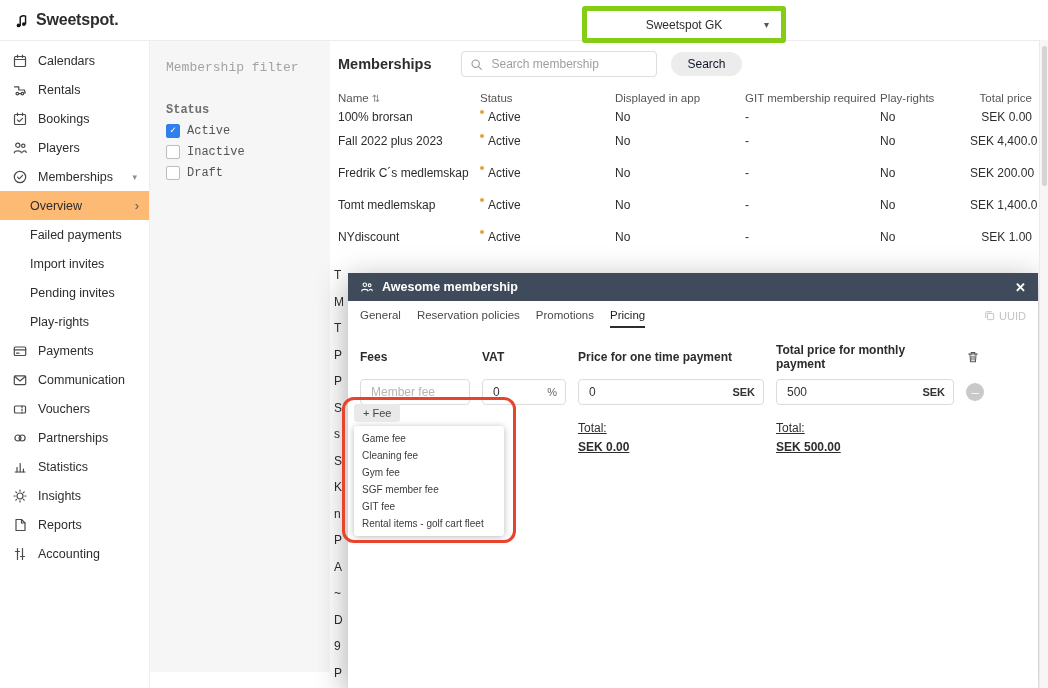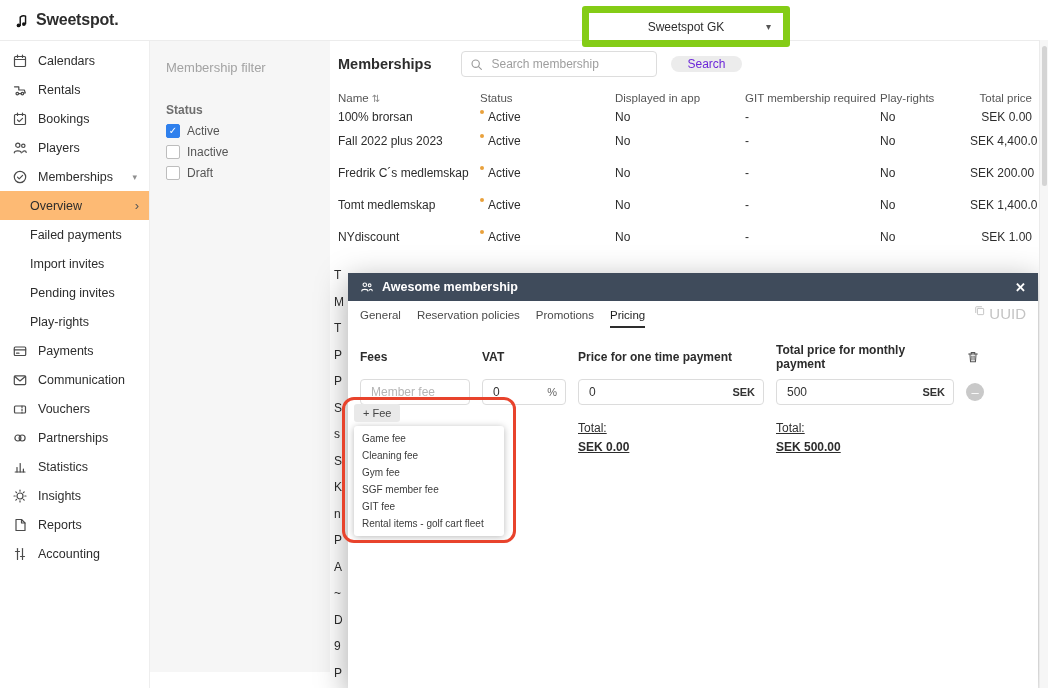--- a/index.html
+++ b/index.html
@@ -4,59 +4,59 @@
 <style>
   html,body{margin:0;padding:0;background:#fff;}
   .screen{position:relative;width:1048px;height:688px;background:#fff;overflow:hidden;
           font-family:"Liberation Sans",sans-serif;color:#2d2d2d;}
 
   
   .topbar{position:absolute;left:0;top:0;width:1048px;height:40px;background:#fff;
           border-bottom:1px solid #ececec;z-index:30;}
   .brand{position:absolute;left:14px;top:0;height:40px;display:flex;align-items:center;gap:6px;
          font-size:16px;font-weight:700;letter-spacing:-0.2px;cursor:pointer;}
-  .org-select{position:absolute;left:582px;top:6px;width:194px;height:27px;border:7px solid #84cc16;
+  .org-select{position:absolute;left:582px;top:6px;width:194px;height:27px;border:5px solid #84cc16;
          border-radius:3px;background:#fff;display:flex;align-items:center;justify-content:center;
          font-size:12px;cursor:pointer;}
   .org-select .chev{position:absolute;right:12px;color:#555;font-size:10px;}
 
   
   .sidebar{position:absolute;left:0;top:40px;width:150px;bottom:0;background:#fff;
            border-right:1px solid #eee;padding-top:6px;box-sizing:border-box;z-index:20;}
   .side-item{height:29px;display:flex;align-items:center;gap:10px;padding:0 12px;
              font-size:12.5px;cursor:pointer;white-space:nowrap;}
   .side-item .chev-down{margin-left:auto;color:#8f8f8f;font-size:9px;}
   .icon16{width:16px;height:16px;flex:0 0 16px;display:inline-flex;}
   .icon16 svg{width:16px;height:16px;stroke:#4b4b4b;fill:none;stroke-width:1.2;
               stroke-linecap:round;stroke-linejoin:round;}
   .sub-item{height:29px;display:flex;align-items:center;padding:0 10px 0 30px;
             font-size:12.5px;cursor:pointer;}
   .sub-item.active{background:#fdba74;}
   .sub-item .chev-right{margin-left:auto;color:#555;font-size:13px;}
 
   
   .filter{position:absolute;left:150px;top:40px;width:180px;bottom:16px;background:#f6f6f6;
-          padding:20px 16px;box-sizing:border-box;}
+          padding:20px 16px;box-sizing:border-box;font-family:Liberation Mono, monospace;}
   .filter-title{color:#a3a3a3;font-size:13px;}
   .filter-section{margin-top:28px;font-size:12px;color:#6e6e6e;font-weight:700;}
   .check-row{display:flex;align-items:center;gap:7px;margin-top:7px;font-size:12px;color:#555;cursor:pointer;}
   .cb{width:14px;height:14px;box-sizing:border-box;border:1px solid #bdbdbd;border-radius:2px;
       background:#fff;display:flex;align-items:center;justify-content:center;}
   .cb.checked{background:#2f80ed;border-color:#2f80ed;color:#fff;font-size:10px;line-height:10px;}
 
   
   .main{position:absolute;left:330px;top:40px;width:710px;bottom:0;background:#fff;}
   .main-head{display:flex;align-items:center;padding:11px 8px 9px 8px;}
   .main-title{font-size:14.5px;font-weight:700;}
   .searchbox{width:196px;height:26px;box-sizing:border-box;border:1px solid #ddd;border-radius:4px;
              display:flex;align-items:center;gap:6px;padding:0 8px;background:#fff;margin-left:30px;}
   .searchbox input{border:none;outline:none;flex:1;min-width:0;font:inherit;font-size:12px;color:#333;}
   .searchbox input::placeholder{color:#9e9e9e;}
-  .search-btn{height:16px;padding:0 16px;margin-left:14px;background:#ececec;border:none;
-              border-radius:13px;font-family:inherit;font-size:12px;color:#6d28d9;cursor:pointer;}
+  .search-btn{height:24px;padding:0 16px;margin-left:14px;background:#ececec;border:none;
+              border-radius:13px;font-family:inherit;font-size:12px;color:#0f172a;cursor:pointer;}
   .tgrid{display:grid;grid-template-columns:142px 135px 130px 135px 90px 1fr;align-items:center;}
   .thead{padding:6px 8px;font-size:11.5px;font-weight:400;color:#555;}
   .thead .sort{color:#888;font-size:10px;margin-left:3px;cursor:pointer;}
   .trow{padding:9px 8px;font-size:12px;cursor:pointer;}
   .trow.cut{height:12px;padding:0 8px 3px;overflow:hidden;align-items:end;}
   .col-price{text-align:right;white-space:nowrap;}
   .status-dot{display:inline-block;width:4px;height:4px;border-radius:50%;background:#e9a13b;
               vertical-align:7px;margin-right:4px;}
   .strip{position:absolute;left:334px;top:262px;width:13px;bottom:0;overflow:hidden;
          font-size:12px;line-height:26.5px;white-space:pre;z-index:10;color:#2d2d2d;}
@@ -64,21 +64,21 @@
   
   .modal{position:absolute;left:348px;top:273px;width:690px;height:415px;background:#fff;
          box-shadow:0 8px 30px rgba(0,0,0,.35);z-index:40;}
   .modal-head{height:28px;background:#3f4b5b;display:flex;align-items:center;gap:8px;
               padding:0 12px;color:#fff;font-size:12.5px;font-weight:700;}
   .modal-close{margin-left:auto;cursor:pointer;font-size:13px;line-height:13px;}
   .tabs{display:flex;align-items:flex-end;gap:16px;padding:0 12px;height:27px;font-size:11.5px;color:#4a4a4a;}
   .tab{padding-bottom:7px;cursor:pointer;}
   .tab.active{color:#1f1f1f;border-bottom:2px solid #2d2d2d;padding-bottom:5px;}
   .uuid-btn{margin-left:auto;display:flex;align-items:flex-start;gap:4px;color:#c4c4c4;
-            font-size:15px;padding-bottom:6px;cursor:pointer;}
+            font-size:11px;padding-bottom:6px;cursor:pointer;}
   .fee-grid{display:grid;grid-template-columns:110px 84px 186px 178px 24px;column-gap:12px;
             padding:0 12px;align-items:center;}
   .fee-headers{margin-top:15px;font-size:12px;font-weight:700;color:#2c2c2c;}
   .fee-inputs{margin-top:8px;}
   .inputbox{height:26px;box-sizing:border-box;border:1px solid #dcdcdc;border-radius:4px;
             display:flex;align-items:center;padding:0 8px;background:#fff;}
   .inputbox input{border:none;outline:none;flex:1;min-width:0;font:inherit;font-size:12px;color:#333;background:transparent;}
   .inputbox input::placeholder{color:#b5b5b5;}
   .suffix{font-size:11px;font-weight:700;color:#333;margin-left:6px;}
   .suffix.pct{font-weight:400;color:#666;}

